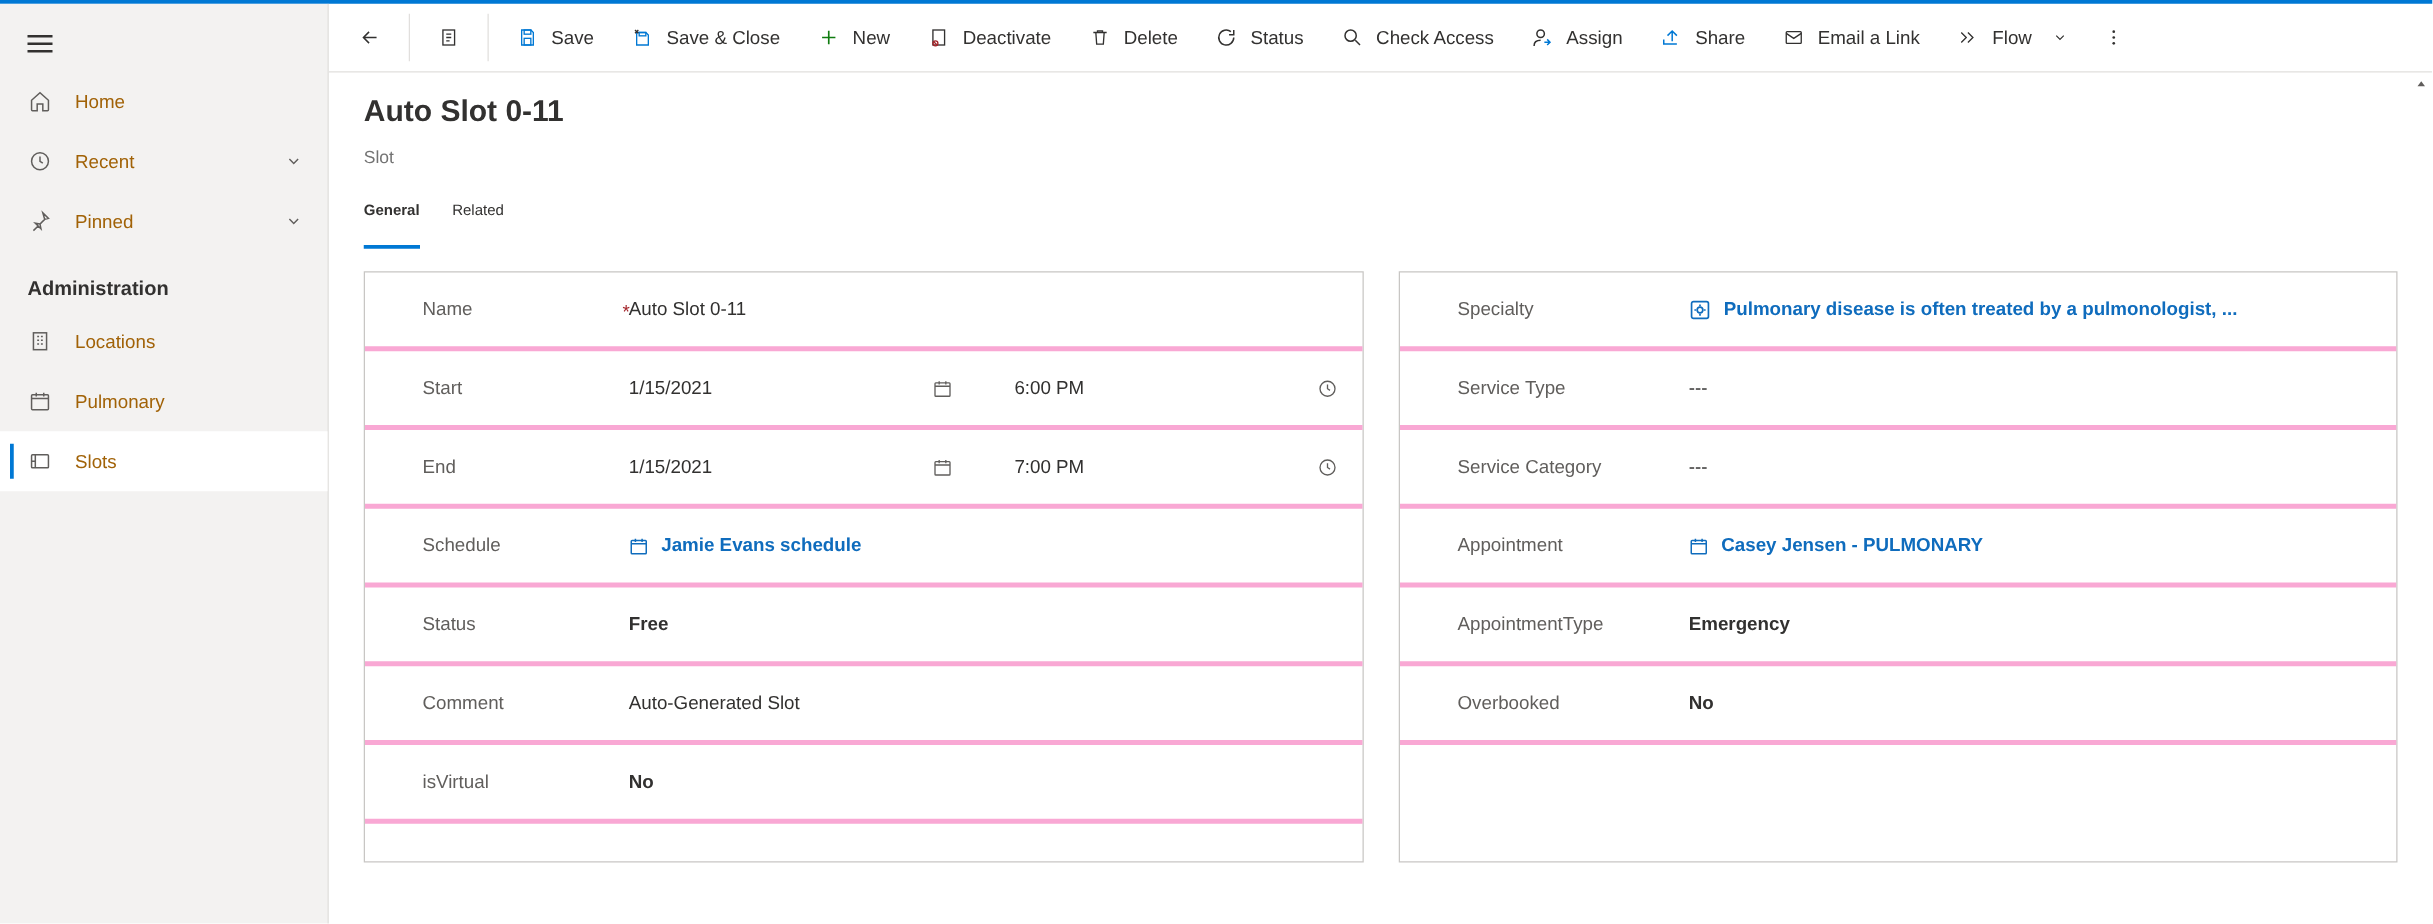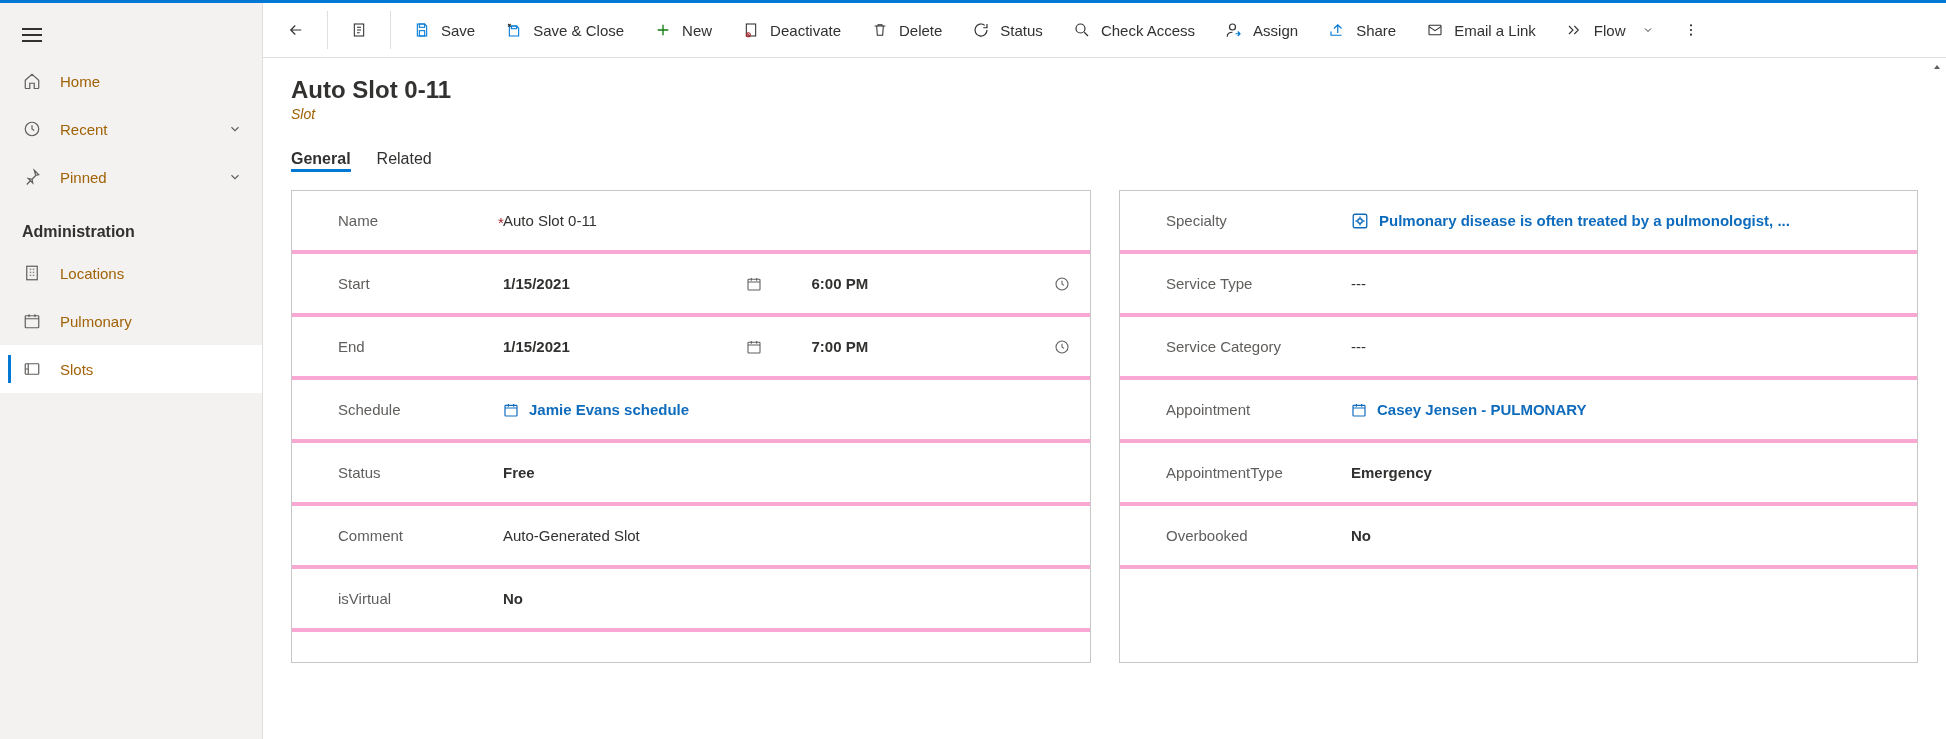--- a/index.html
+++ b/index.html
@@ -122,33 +122,32 @@
     padding: 18px 28px;
     position:relative;
   }
   .page-title {
     font-size: 24px;
     font-weight: 600;
     margin: 0;
   }
   .page-subtitle {
     font-size: 14px;
-    color:#a16207;
-    margin-top:2px;
-    font-style:italic;
+    color:#737373;
+    margin-top:13px;
   }
   .tabs {
     display:flex;
     gap: 26px;
     margin-top: 28px;
     border-bottom: none;
   }
   .tab {
-    font-size: 16px;
-    padding-bottom: 4px;
+    font-size: 12px;
+    padding-bottom: 24px;
     cursor:pointer;
     color:#323130;
     position:relative;
   }
   .tab.active {
     font-weight:600;
   }
   .tab.active::after {
     content:"";
     position:absolute; left:0; right:0; bottom:0;
@@ -211,21 +210,20 @@
     text-overflow:ellipsis;
   }
   .form-value .link-icon {
     color:#0f6cbd;
     flex-shrink:0;
   }
   .dt-pair {
     display:flex;
     flex:1;
     gap: 40px;
-    font-weight: bold;
   }
   .dt-date, .dt-time {
     display:flex; align-items:center; gap:10px;
     flex:1;
     position:relative;
   }
   .dt-icon {
     position:absolute;
     right:10px;
     color:#605e5c;

